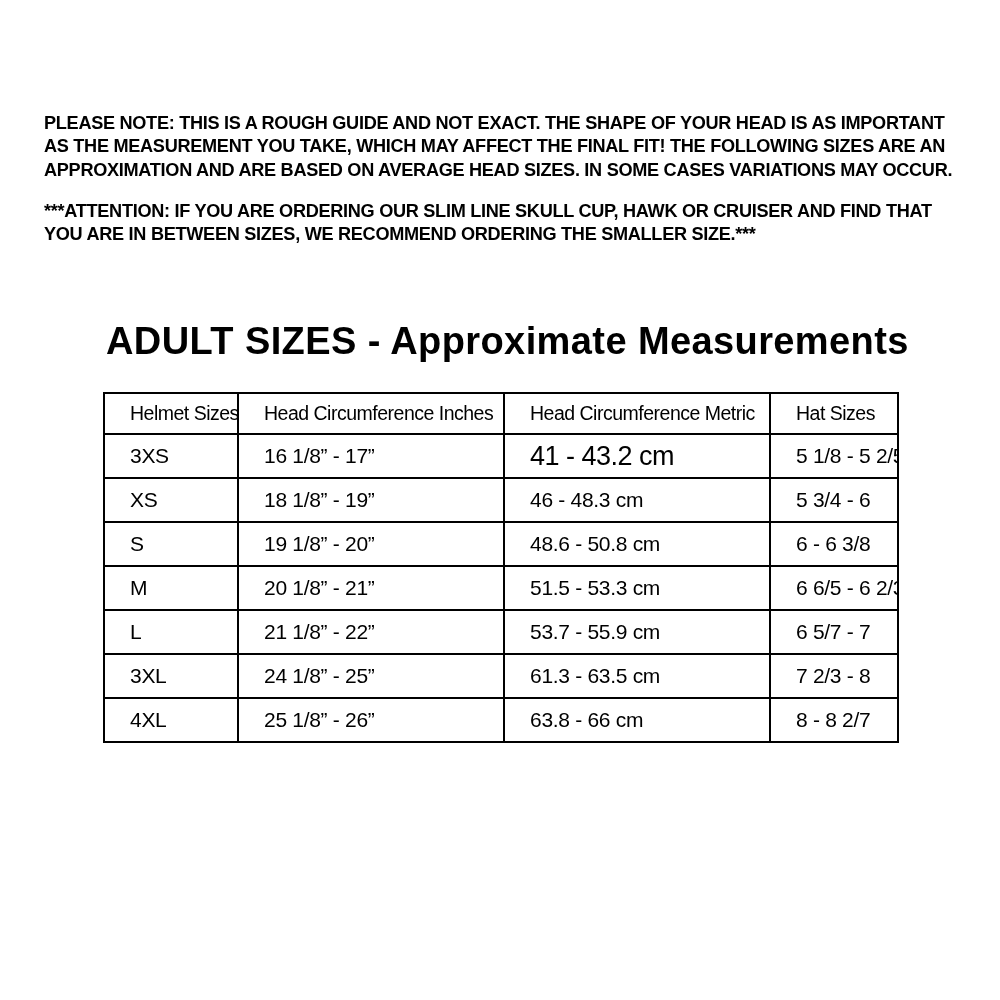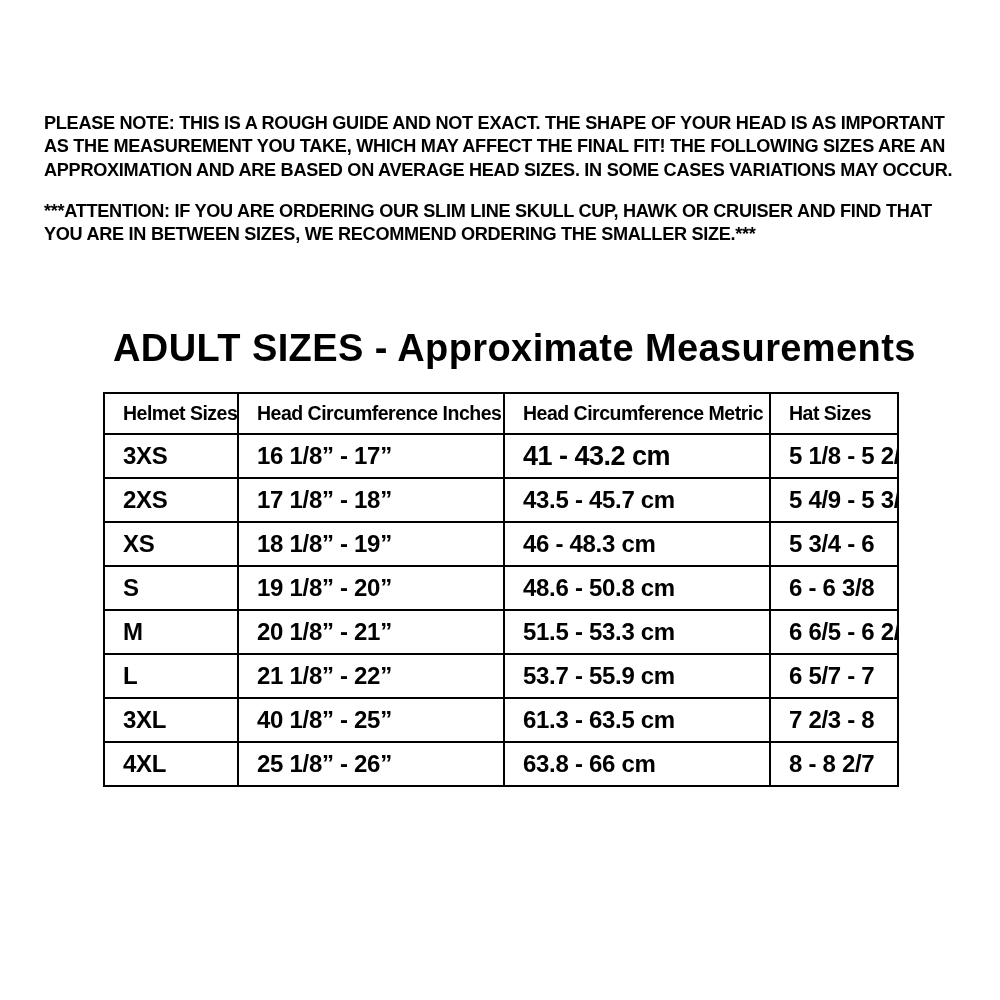--- a/index.html
+++ b/index.html
@@ -25,21 +25,21 @@
     white-space: nowrap;
     transform: scaleX(0.98);
     transform-origin: left top;
   }
   .para-note { top: 111px; }
   .para-attention { top: 199px; }
   .page-title {
     position: absolute;
     left: 106px;
     top: 318px;
-    margin: 7px;
+    margin: 0;
     font-size: 38px;
     line-height: 46px;
     font-weight: bold;
     letter-spacing: 0.4px;
     white-space: nowrap;
   }
   table.size-table {
     position: absolute;
     left: 103px;
     top: 392px;
@@ -48,33 +48,33 @@
     width: 794px;
   }
   .size-table col.c1 { width: 134px; }
   .size-table col.c2 { width: 266px; }
   .size-table col.c3 { width: 266px; }
   .size-table col.c4 { width: 128px; }
   .size-table th, .size-table td {
     border: 2px solid #000000;
     text-align: left;
     vertical-align: middle;
-    padding: 0 2px 0 18px;
-    font-weight: bold;
+    padding: 0 2px 0 25px;
+    font-weight: normal;
     white-space: nowrap;
     overflow: hidden;
   }
   .size-table thead tr { height: 41px; }
   .size-table tbody tr { height: 44px; }
   .size-table th {
     font-size: 19.5px;
     letter-spacing: -0.5px;
   }
   .size-table td {
-    font-size: 24px;
+    font-size: 21px;
     letter-spacing: -0.3px;
   }
   .size-table td.metric-strong {
     font-size: 27px;
     letter-spacing: -0.5px;
     margin-left: 44px;
   }
 </style>
 </head>
 <body>
@@ -108,26 +108,20 @@
     </tr>
   </thead>
   <tbody>
     <tr>
       <td>3XS</td>
       <td>16 1/8” - 17”</td>
       <td class="metric-strong">41 - 43.2 cm</td>
       <td>5 1/8 - 5 2/5</td>
     </tr>
     <tr>
-      <td>2XS</td>
-      <td>17 1/8” - 18”</td>
-      <td>43.5 - 45.7 cm</td>
-      <td>5 4/9 - 5 3/4</td>
-    </tr>
-    <tr>
       <td>XS</td>
       <td>18 1/8” - 19”</td>
       <td>46 - 48.3 cm</td>
       <td>5 3/4 - 6</td>
     </tr>
     <tr>
       <td>S</td>
       <td>19 1/8” - 20”</td>
       <td>48.6 - 50.8 cm</td>
       <td>6 - 6 3/8</td>
@@ -139,21 +133,21 @@
       <td>6 6/5 - 6 2/3</td>
     </tr>
     <tr>
       <td>L</td>
       <td>21 1/8” - 22”</td>
       <td>53.7 - 55.9 cm</td>
       <td>6 5/7 - 7</td>
     </tr>
     <tr>
       <td>3XL</td>
-      <td>40 1/8” - 25”</td>
+      <td>24 1/8” - 25”</td>
       <td>61.3 - 63.5 cm</td>
       <td>7 2/3 - 8</td>
     </tr>
     <tr>
       <td>4XL</td>
       <td>25 1/8” - 26”</td>
       <td>63.8 - 66 cm</td>
       <td>8 - 8 2/7</td>
     </tr>
   </tbody>

